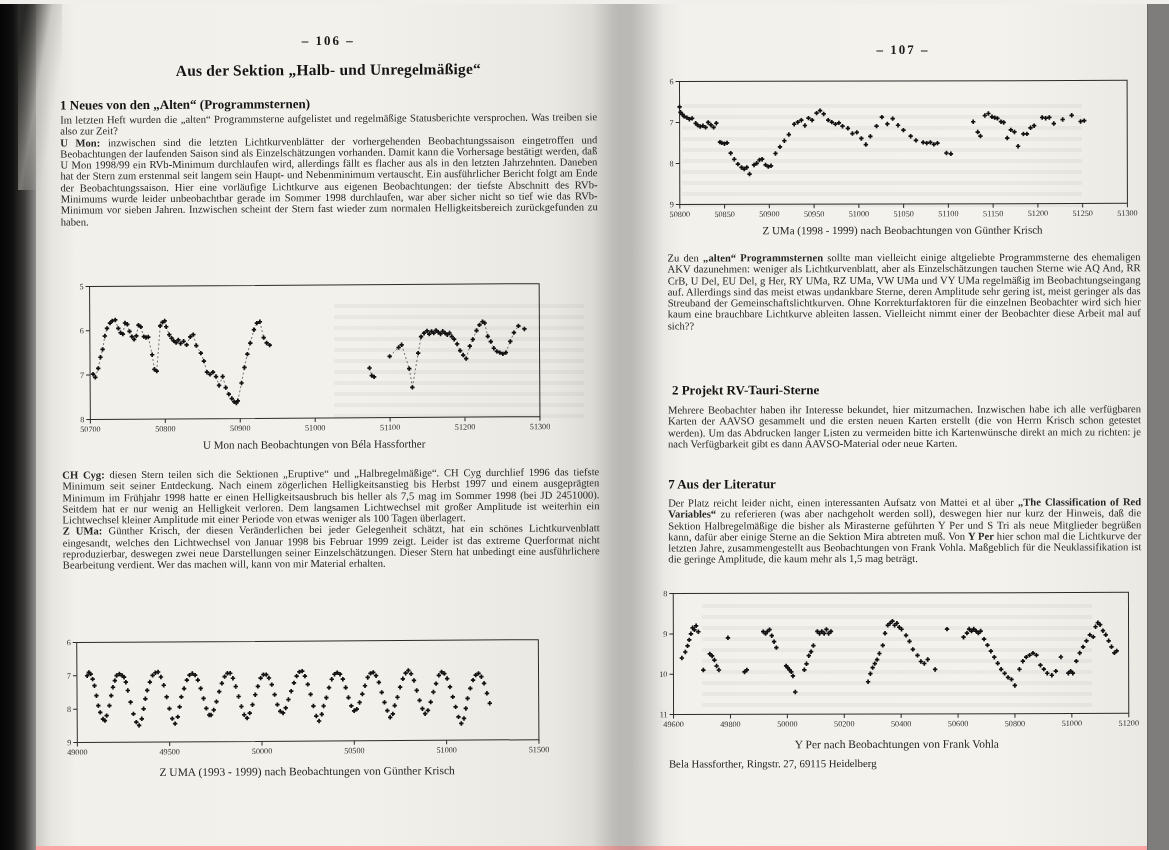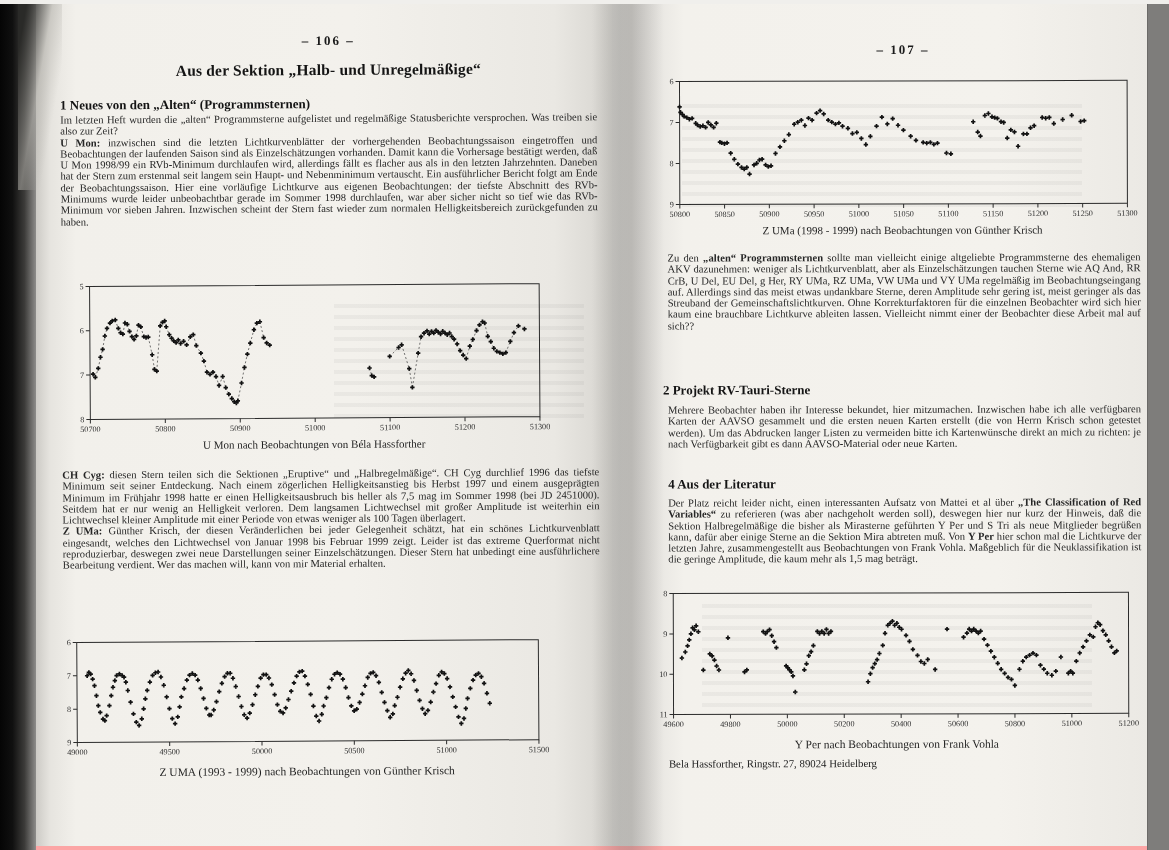--- a/index.html
+++ b/index.html
@@ -618,23 +618,23 @@
             <path d="M 381.90000000000003 41.9 H 386.3 M 384.1 39.699999999999996 V 44.1" stroke="#121212" stroke-width="1.7" fill="none"></path>
             <path d="M 386.40000000000003 48.0 H 390.8 M 388.6 45.8 V 50.2" stroke="#121212" stroke-width="1.7" fill="none"></path>
             <path d="M 395.3 44.0 H 399.7 M 397.5 41.8 V 46.2" stroke="#121212" stroke-width="1.7" fill="none"></path>
             <path d="M 404.3 39.8 H 408.7 M 406.5 37.599999999999994 V 42" stroke="#121212" stroke-width="1.7" fill="none"></path>
             <path d="M 413.2 46.0 H 417.59999999999997 M 415.4 43.8 V 48.2" stroke="#121212" stroke-width="1.7" fill="none"></path>
             <path d="M 416.8 45.2 H 421.2 M 419.0 43 V 47.400000000000006" stroke="#121212" stroke-width="1.7" fill="none"></path>
           </svg>
         <figcaption class="caption">Z UMa (1998 - 1999) nach Beobachtungen von Günther Krisch</figcaption>
       </figure>
       <div class="body" style="left:56px;top:248px;width:473px;"><span>Zu den </span><span class="lead">„alten“ Programmsternen</span><span> sollte man vielleicht einige altgeliebte Programmsterne des ehemaligen AKV dazunehmen: weniger als Lichtkurvenblatt, aber als Einzelschätzungen tauchen Sterne wie AQ And, RR CrB, U Del, EU Del, g Her, RY UMa, RZ UMa, VW UMa und VY UMa regelmäßig im Beobachtungseingang auf. Allerdings sind das meist etwas undankbare Sterne, deren Amplitude sehr gering ist, meist geringer als das Streuband der Gemeinschaftslichtkurven. Ohne Korrekturfaktoren für die einzelnen Beobachter wird sich hier kaum eine brauchbare Lichtkurve ableiten lassen. Vielleicht nimmt einer der Beobachter diese Arbeit mal auf sich??</span></div>
-      <div class="sec-h" style="left:51px;top:378px;text-align:right;">2  Projekt RV-Tauri-Sterne</div>
+      <div class="sec-h" style="left:60px;top:378px;text-align:right;">2  Projekt RV-Tauri-Sterne</div>
       <div class="body" style="left:56px;top:400px;width:473px;"><span>Mehrere Beobachter haben ihr Interesse bekundet, hier mitzumachen. Inzwischen habe ich alle verfügbaren Karten der AAVSO gesammelt und die ersten neuen Karten erstellt (die von Herrn Krisch schon getestet werden). Um das Abdrucken langer Listen zu vermeiden bitte ich Kartenwünsche direkt an mich zu richten: je nach Verfügbarkeit gibt es dann AAVSO-Material oder neue Karten.</span></div>
-      <div class="sec-h" style="left:56px;top:472px;">4  Aus der Literatur</div>
+      <div class="sec-h" style="left:56px;top:472px;">7  Aus der Literatur</div>
       <div class="body" style="left:56px;top:493px;width:473px;"><span>Der Platz reicht leider nicht, einen interessanten Aufsatz von Mattei et al über </span><span class="lead">„The Classification of Red Variables“</span><span> zu referieren (was aber nachgeholt werden soll), deswegen hier nur kurz der Hinweis, daß die Sektion Halbregelmäßige die bisher als Mirasterne geführten Y Per und S Tri als neue Mitglieder begrüßen kann, dafür aber einige Sterne an die Sektion Mira abtreten muß. Von </span><span class="lead">Y Per</span><span> hier schon mal die Lichtkurve der letzten Jahre, zusammengestellt aus Beobachtungen von Frank Vohla. Maßgeblich für die Neuklassifikation ist die geringe Amplitude, die kaum mehr als 1,5 mag beträgt.</span></div>
       <figure style="left:40px;top:584px;">
         <svg width="488" height="141">
             <rect x="20.8" y="5" width="455.2" height="121" fill="none" stroke="#2b2b2b" stroke-width="1"></rect>
             <line x1="20.8" y1="126" x2="20.8" y2="130" stroke="#2b2b2b"></line>
             <text x="20.8" y="138.5" font-size="8.2" text-anchor="middle" fill="#2e2e2e">49600</text>
             <line x1="77.7" y1="126" x2="77.7" y2="130" stroke="#2b2b2b"></line>
             <text x="77.7" y="138.5" font-size="8.2" text-anchor="middle" fill="#2e2e2e">49800</text>
             <line x1="134.6" y1="126" x2="134.6" y2="130" stroke="#2b2b2b"></line>
             <text x="134.6" y="138.5" font-size="8.2" text-anchor="middle" fill="#2e2e2e">50000</text>
@@ -770,21 +770,21 @@
             <path d="M 448.2 43.3 H 452.59999999999997 M 450.4 41.099999999999994 V 45.5" stroke="#121212" stroke-width="1.7" fill="none"></path>
             <path d="M 451 47.4 H 455.4 M 453.2 45.199999999999996 V 49.6" stroke="#121212" stroke-width="1.7" fill="none"></path>
             <path d="M 453.90000000000003 53.4 H 458.3 M 456.1 51.199999999999996 V 55.6" stroke="#121212" stroke-width="1.7" fill="none"></path>
             <path d="M 456.7 59.4 H 461.09999999999997 M 458.9 57.199999999999996 V 61.6" stroke="#121212" stroke-width="1.7" fill="none"></path>
             <path d="M 459.6 65.5 H 464 M 461.8 63.3 V 67.7" stroke="#121212" stroke-width="1.7" fill="none"></path>
             <path d="M 461.90000000000003 63.5 H 466.3 M 464.1 61.3 V 65.7" stroke="#121212" stroke-width="1.7" fill="none"></path>
           </svg>
         <figcaption class="caption caption-lg">Y Per nach Beobachtungen von Frank Vohla</figcaption>
       </figure>
       <div class="footer" style="left:56px;top:752px;width:473px;">
-        <div>Bela Hassforther, Ringstr. 27, 89024 Heidelberg</div>
+        <div>Bela Hassforther, Ringstr. 27, 69115 Heidelberg</div>
       </div>
     </div>
   </div>
 
   <div class="spine-left"></div>
   <div class="corner-curl"></div>
   <div class="gutter"></div>
   <div class="edge-right"></div>
   <div class="edge-top"></div>
 </div>

